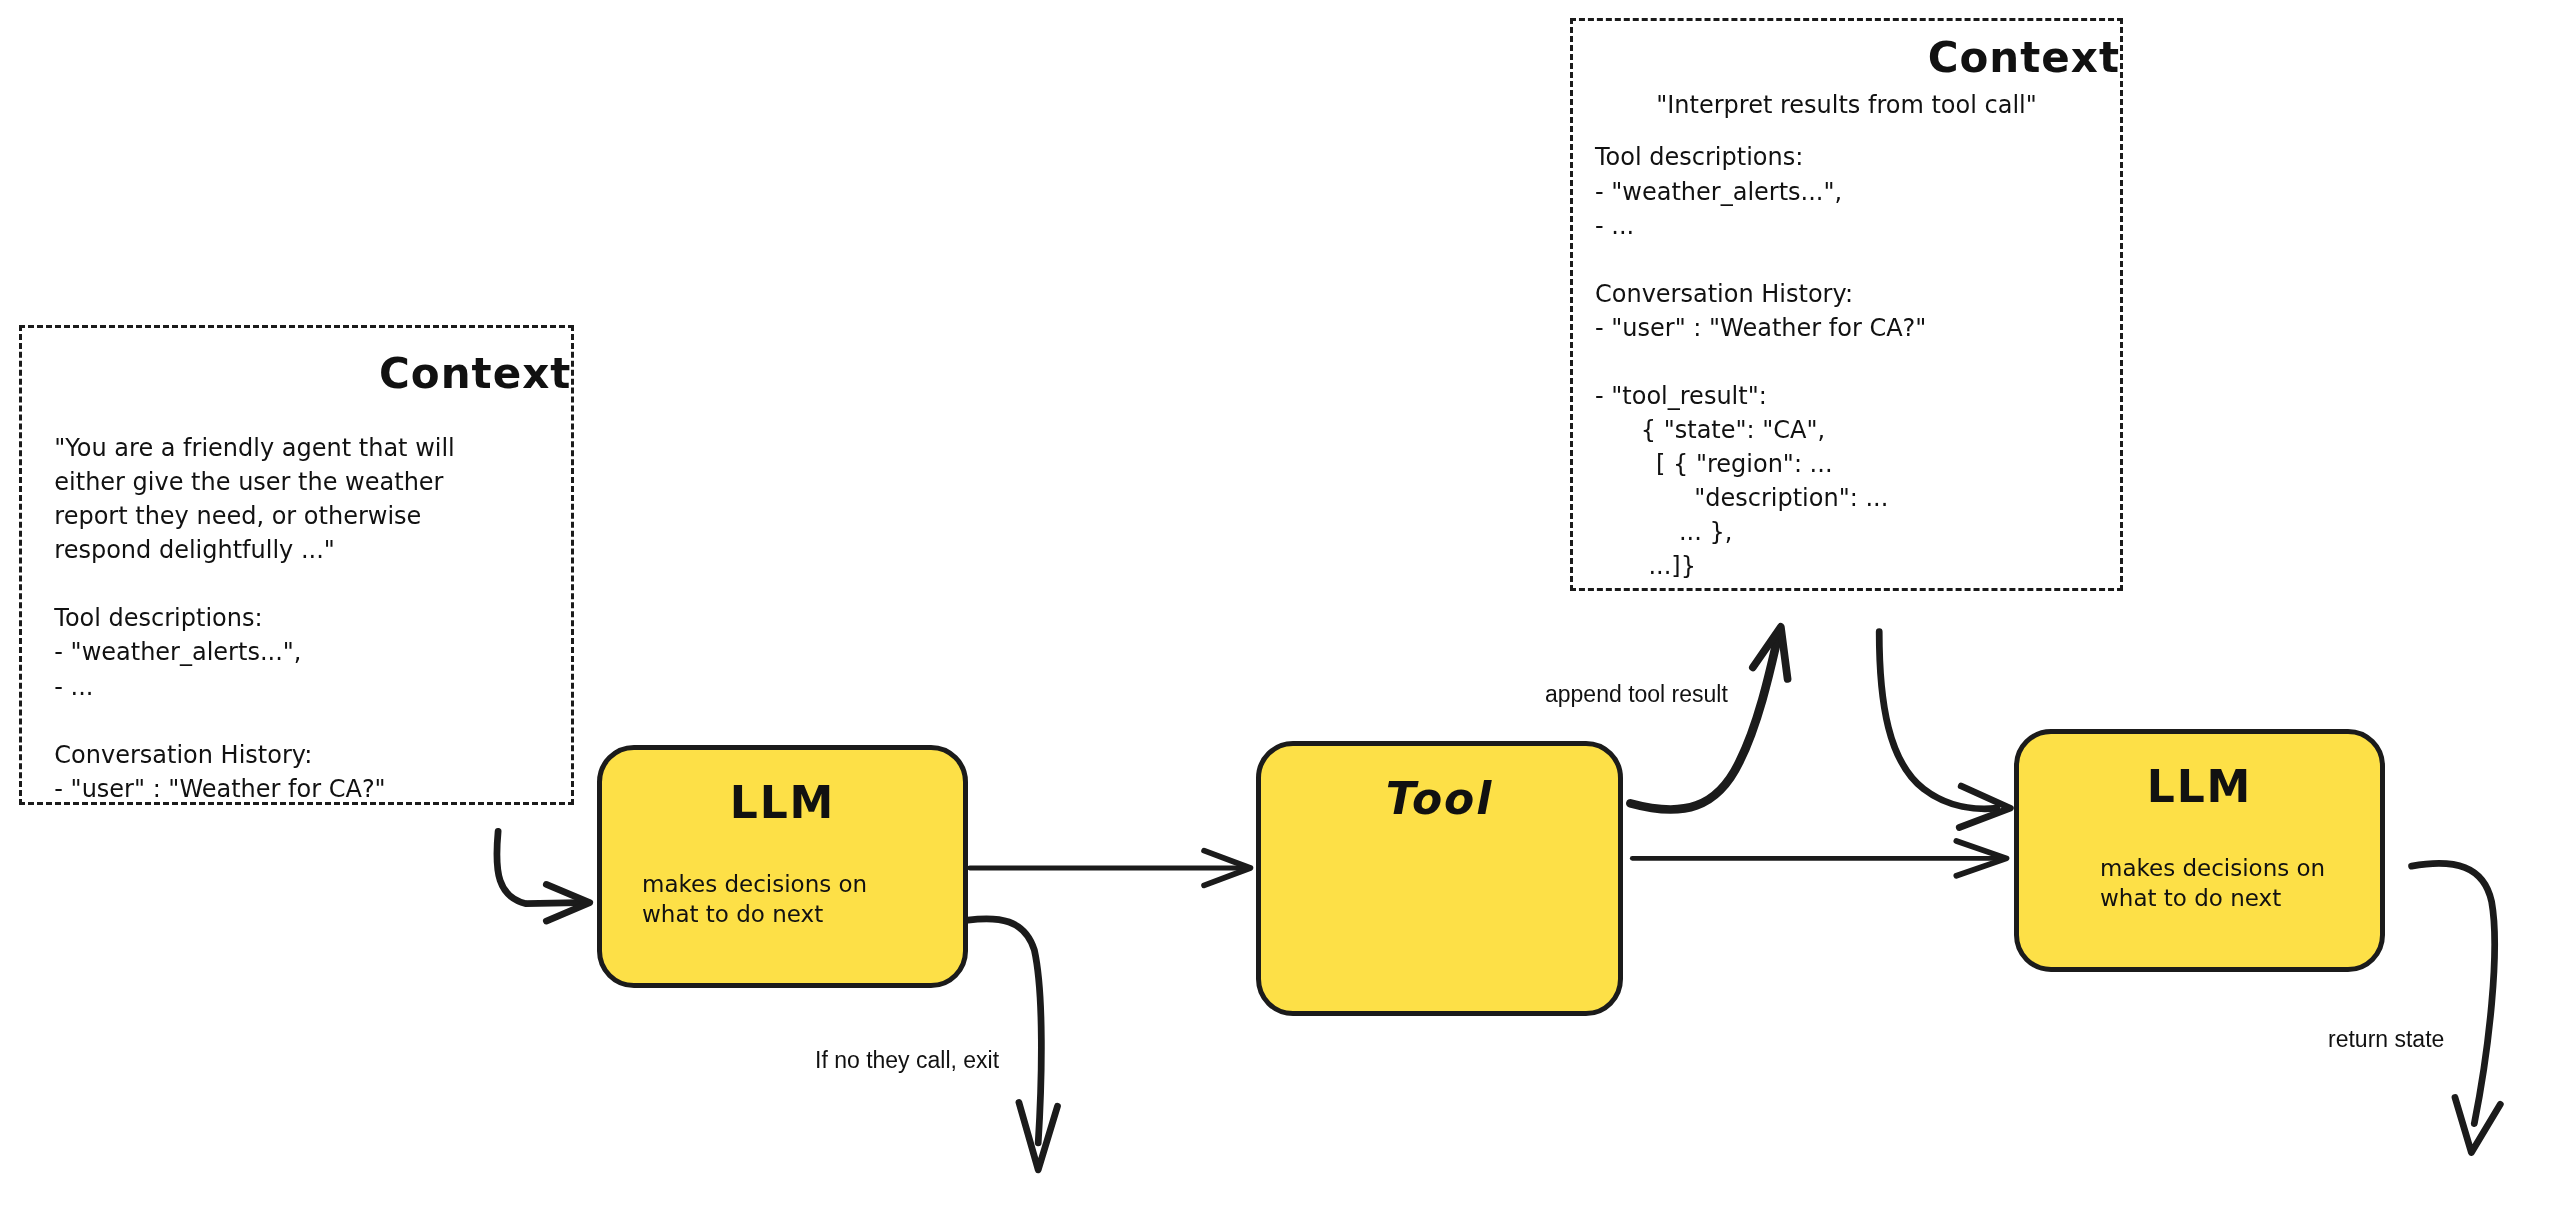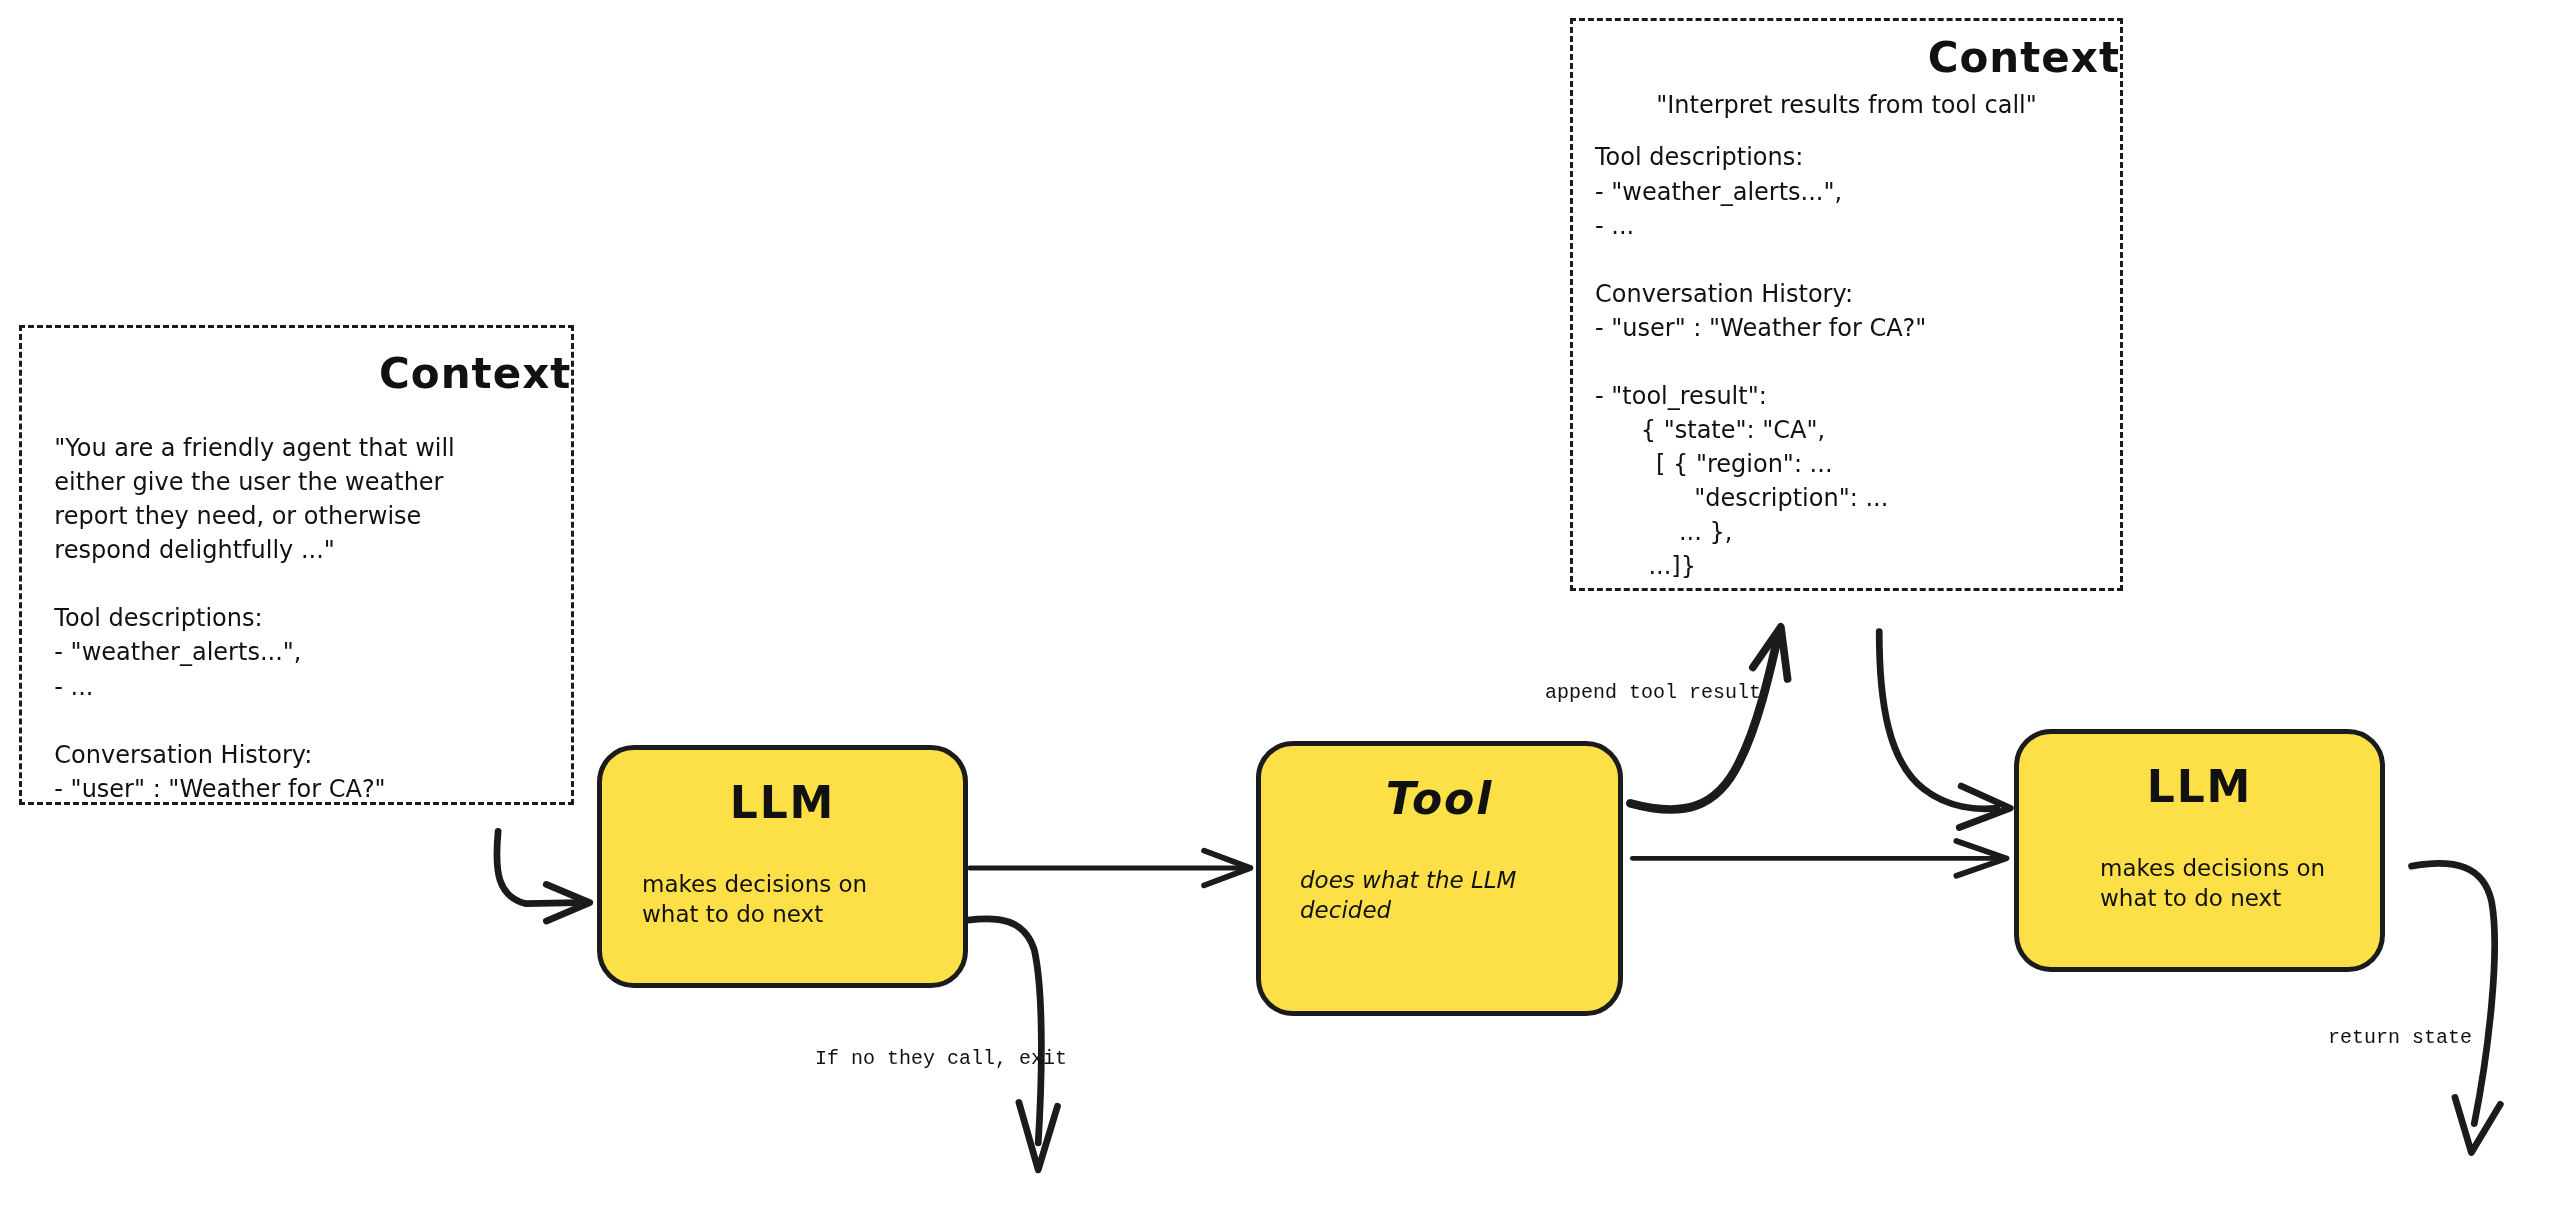--- a/index.html
+++ b/index.html
@@ -68,23 +68,23 @@
     color: #111111;
     font-size: 23px;
     line-height: 1.32;
     white-space: pre-line;
     text-align: left;
     align-self: flex-start;
   }
   
   .edge-label {
     position: absolute;
-    font-family: Liberation Mono, monospace;
+    font-family: Liberation Sans, sans-serif;
     color: #111111;
-    font-size: 20px;
+    font-size: 23px;
     white-space: nowrap;
   }
 </style>
 </head>
 <body>
 
 <div id="canvas">
 
   <svg class="layer" viewBox="0 0 2670 1266">
     <defs>
@@ -163,22 +163,20 @@
   </div>
 
   <div class="node" style="left:597px; top:745px; width:371px; height:243px;">
     <div class="node-title" style="margin-top:27px;">LLM</div>
     <div class="node-sub" style="margin:41px 0 0 40px;">makes decisions on
 what to do next</div>
   </div>
 
   <div class="node" style="left:1256px; top:741px; width:367px; height:275px;font-style:italic;">
     <div class="node-title" style="margin-top:27px;">Tool</div>
-    <div class="node-sub" style="margin:41px 0 0 39px;">does what the LLM
-decided</div>
   </div>
 
   <div class="node" style="left:2014px; top:729px; width:371px; height:243px;">
     <div class="node-title" style="margin-top:27px;">LLM</div>
     <div class="node-sub" style="margin:41px 0 0 81px;">makes decisions on
 what to do next</div>
   </div>
 
   <div class="edge-label" style="left:815px; top:1047px;">If no they call, exit</div>
 

